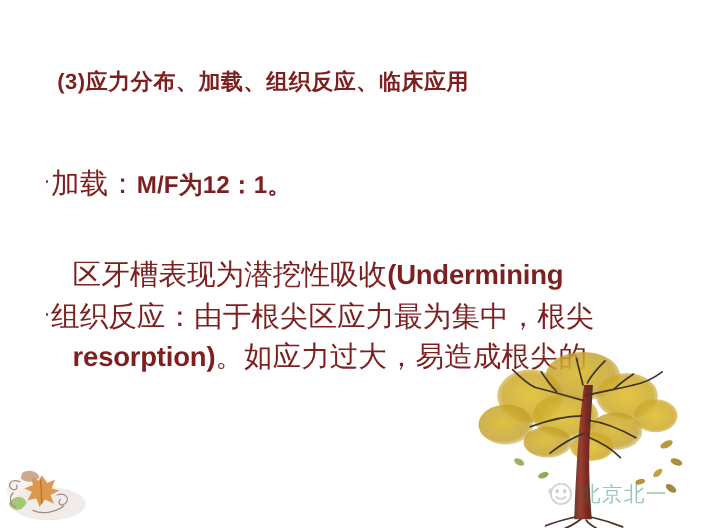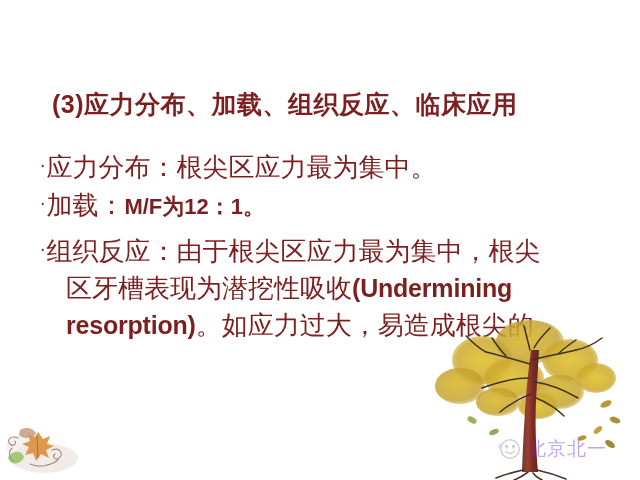--- a/index.html
+++ b/index.html
@@ -17,25 +17,24 @@
   }
 
   
   #slide-title {
     position: absolute;
     left: 52px;
     top: 64px;
     color: #7d1f1f;
     font-family: "Liberation Sans", "DejaVu Sans", sans-serif;
     font-weight: bold;
-    font-size: 25px;
+    font-size: 20px;
     letter-spacing: 0.5px;
     white-space: nowrap;
     line-height: 1.1;
-    margin-top: 27px;
   }
 
   
   #body-block {
     position: absolute;
     left: 40px;
     top: 148px;
     width: 578px;
     color: #7d1f1f;
     font-family: "DejaVu Serif", "Liberation Serif", serif;
@@ -105,48 +104,45 @@
     bottom: 18px;
     display: flex;
     align-items: center;
     gap: 5px;
     opacity: 0.42;
     pointer-events: none;
   }
   #watermark .wm-text {
     font-family: "DejaVu Sans", sans-serif;
     font-size: 19px;
-    color: #6d28d9;
+    color: #15803d;
     letter-spacing: 1px;
     white-space: nowrap;
   }
 </style>
 </head>
 <body>
 
 <div id="slide">
 
   <div id="slide-title">(3)应力分布、加载、组织反应、临床应用</div>
 
   <div id="body-block">
 
-    <div class="bullet-line">
-      <span class="dot">·</span><span>应力分布：根尖区应力最为集中。</span>
-    </div>
 
     <div class="bullet-line">
       <span class="dot">·</span><span>加载：</span><span class="mono-bold">M/F为12：1。</span>
     </div>
 
   </div>
 
   <div id="para-tissue">
+    <span class="l indent"><span>区牙槽表现为潜挖性吸收</span><span class="en-bold">(Undermining</span></span>
+
     <span class="l"><span class="dot">·</span><span>组织反应：由于根尖区应力最为集中，根尖</span></span>
-
-    <span class="l indent"><span>区牙槽表现为潜挖性吸收</span><span class="en-bold">(Undermining</span></span>
 
     <span class="l indent"><span class="en-bold">resorption)</span><span>。如应力过大，易造成根尖的</span></span>
 
   </div>
 
   <svg id="tree-art" viewBox="0 0 230 160">
     <defs>
       <radialGradient id="fol1" cx="50%" cy="50%" r="60%">
         <stop offset="0%" stop-color="#e3c63f" stop-opacity="0.98"></stop>
         <stop offset="70%" stop-color="#cda92c" stop-opacity="0.85"></stop>

